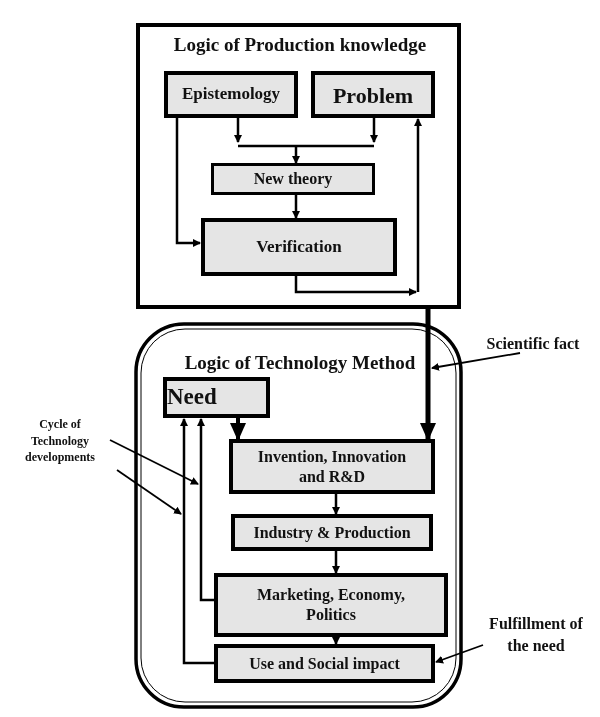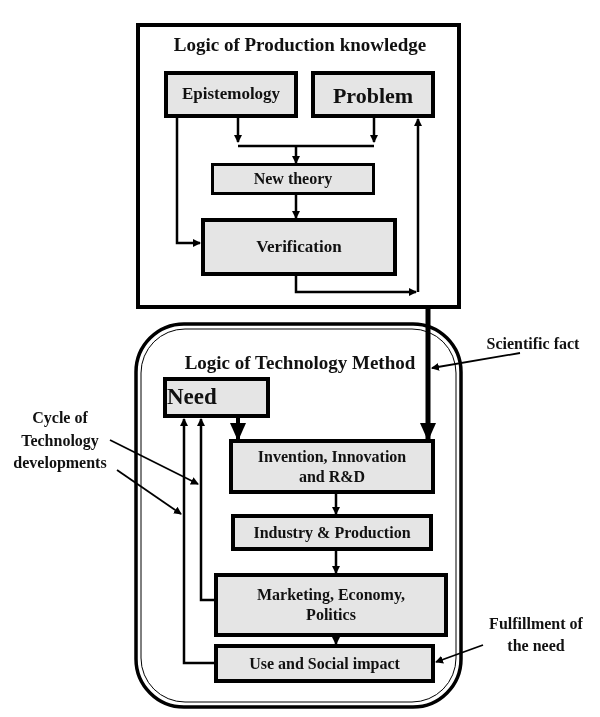--- a/index.html
+++ b/index.html
@@ -105,21 +105,21 @@
   <span>Marketing, Economy,</span>
   <span>Politics</span>
 </div>
 
 <div class="box" style="left:214px; top:644px; width:221px; height:39px; font-size:16px;">
   <span>Use and Social impact</span>
 </div>
 
 <div class="lbl" style="left:478px; top:332px; width:110px; height:24px; font-size:16px;">Scientific fact</div>
 
-<div class="lbl" style="left:4px; top:406px; width:112px; height:70px; font-size:16px; flex-direction:column; line-height:1.4;">
+<div class="lbl" style="left:4px; top:406px; width:112px; height:70px; font-size:12px; flex-direction:column; line-height:1.4;">
   <span>Cycle of</span>
   <span>Technology</span>
   <span>developments</span>
 </div>
 
 <div class="lbl" style="left:480px; top:612px; width:112px; height:46px; font-size:16px; flex-direction:column; line-height:1.35;">
   <span>Fulfillment of</span>
   <span>the need</span>
 </div>
 

